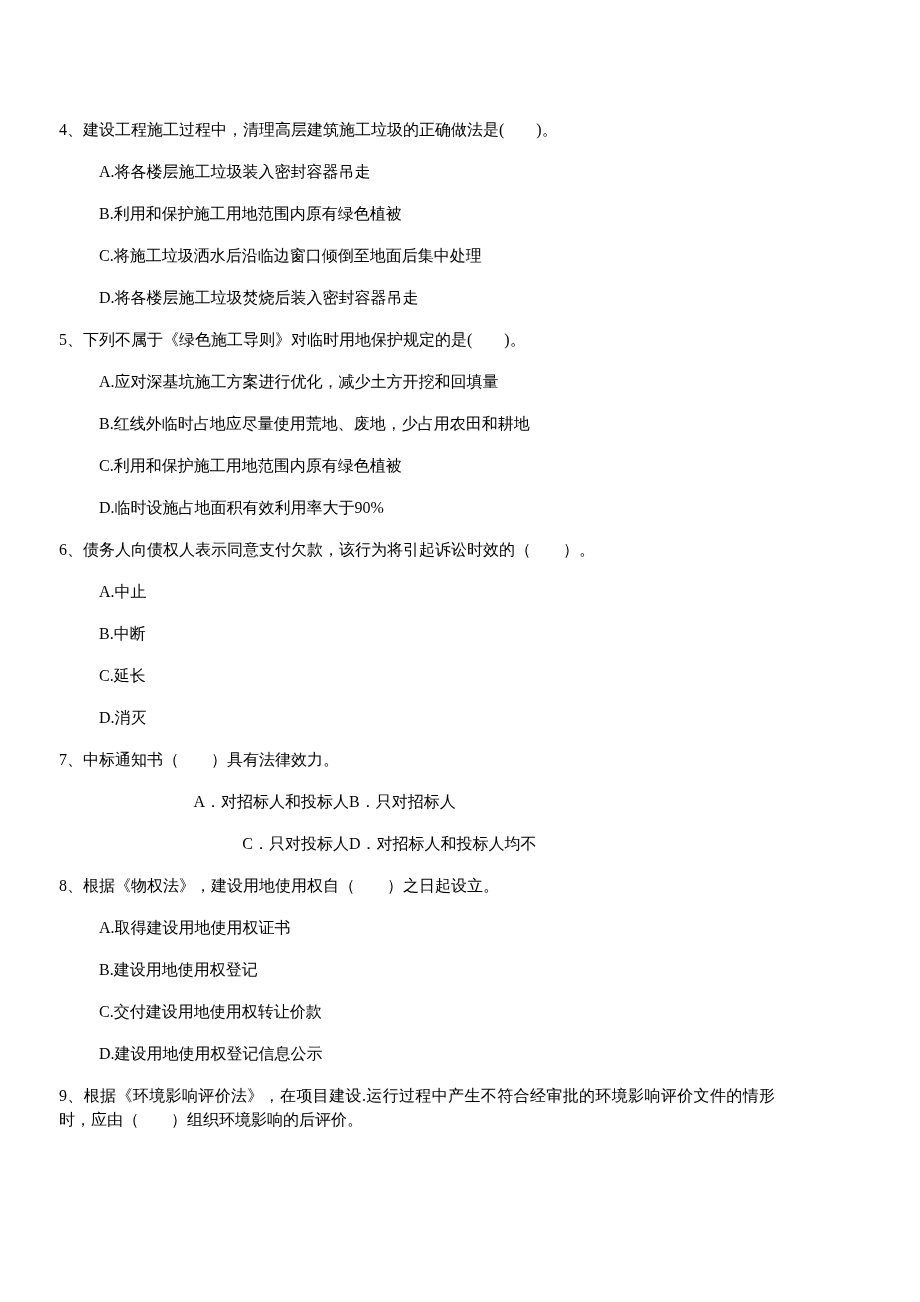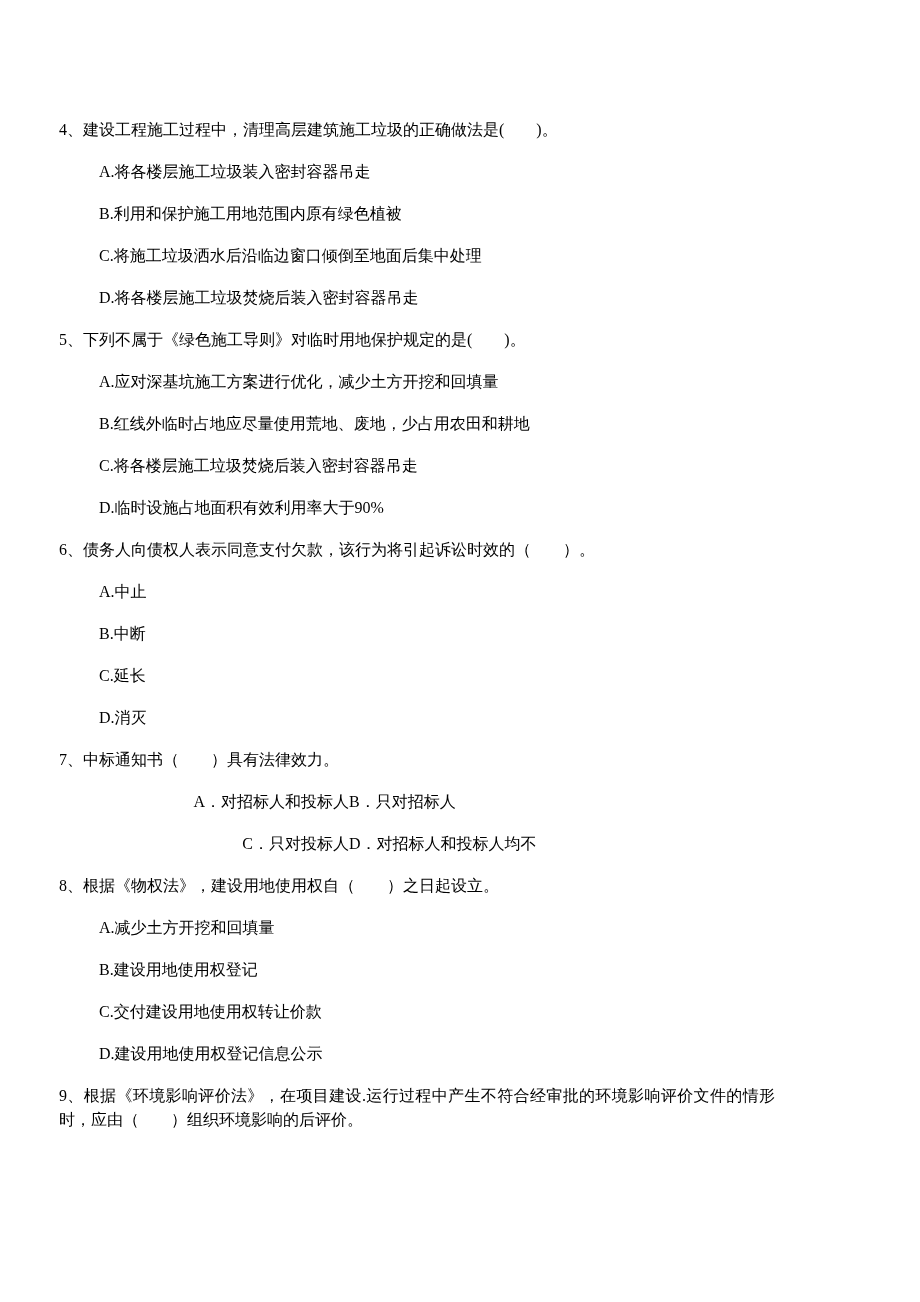--- a/index.html
+++ b/index.html
@@ -56,21 +56,21 @@
     </div>
   </div>
 
   <div class="question">
     <div class="q-stem">
       <span>5、</span><span>下列不属于《绿色施工导则》对临时用地保护规定的是(　　)。</span>
     </div>
     <div class="options">
       <div class="opt">A.应对深基坑施工方案进行优化，减少土方开挖和回填量</div>
       <div class="opt">B.红线外临时占地应尽量使用荒地、废地，少占用农田和耕地</div>
-      <div class="opt">C.将各楼层施工垃圾焚烧后装入密封容器吊走</div>
+      <div class="opt">C.利用和保护施工用地范围内原有绿色植被</div>
       <div class="opt">D.临时设施占地面积有效利用率大于90%</div>
     </div>
   </div>
 
   <div class="question">
     <div class="q-stem">
       <span>6、</span><span>债务人向债权人表示同意支付欠款，该行为将引起诉讼时效的（　　）。</span>
     </div>
     <div class="options">
       <div class="opt">A.中止</div>
@@ -94,21 +94,21 @@
         <div class="col">D．对招标人和投标人均不</div>
       </div>
     </div>
   </div>
 
   <div class="question">
     <div class="q-stem">
       <span>8、</span><span>根据《物权法》，建设用地使用权自（　　）之日起设立。</span>
     </div>
     <div class="options">
-      <div class="opt">A.减少土方开挖和回填量</div>
+      <div class="opt">A.取得建设用地使用权证书</div>
       <div class="opt">B.建设用地使用权登记</div>
       <div class="opt">C.交付建设用地使用权转让价款</div>
       <div class="opt">D.建设用地使用权登记信息公示</div>
     </div>
   </div>
 
   <div class="question">
     <div class="q-stem">
       <span>9、</span><span>根据《环境影响评价法》，在项目建设.运行过程中产生不符合经审批的环境影响评价文件的情形时，应由（　　）组织环境影响的后评价。</span>
     </div>

